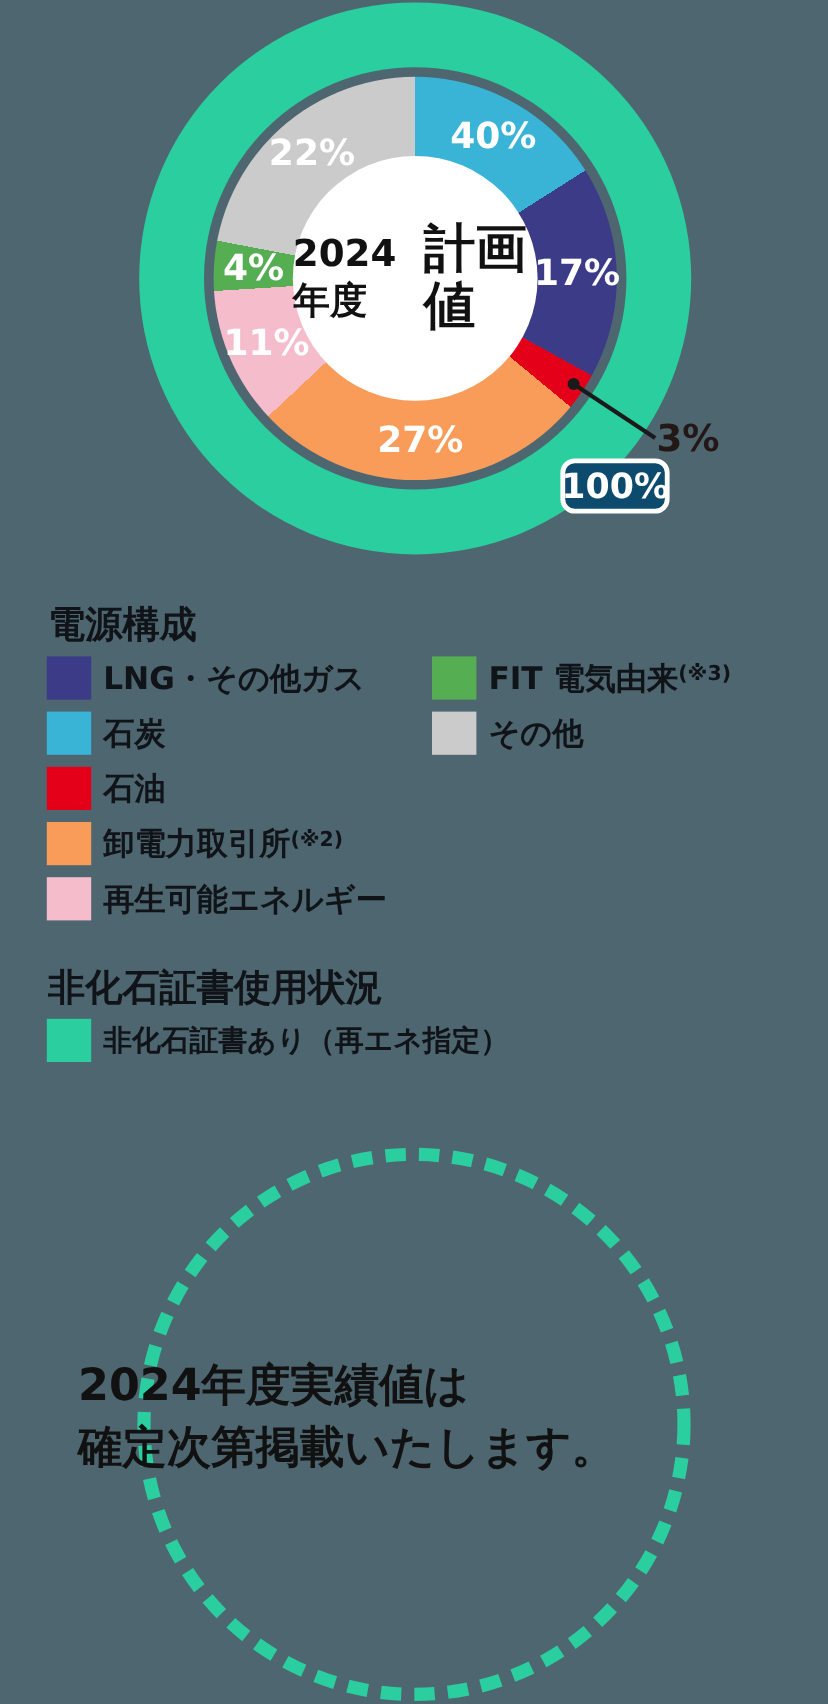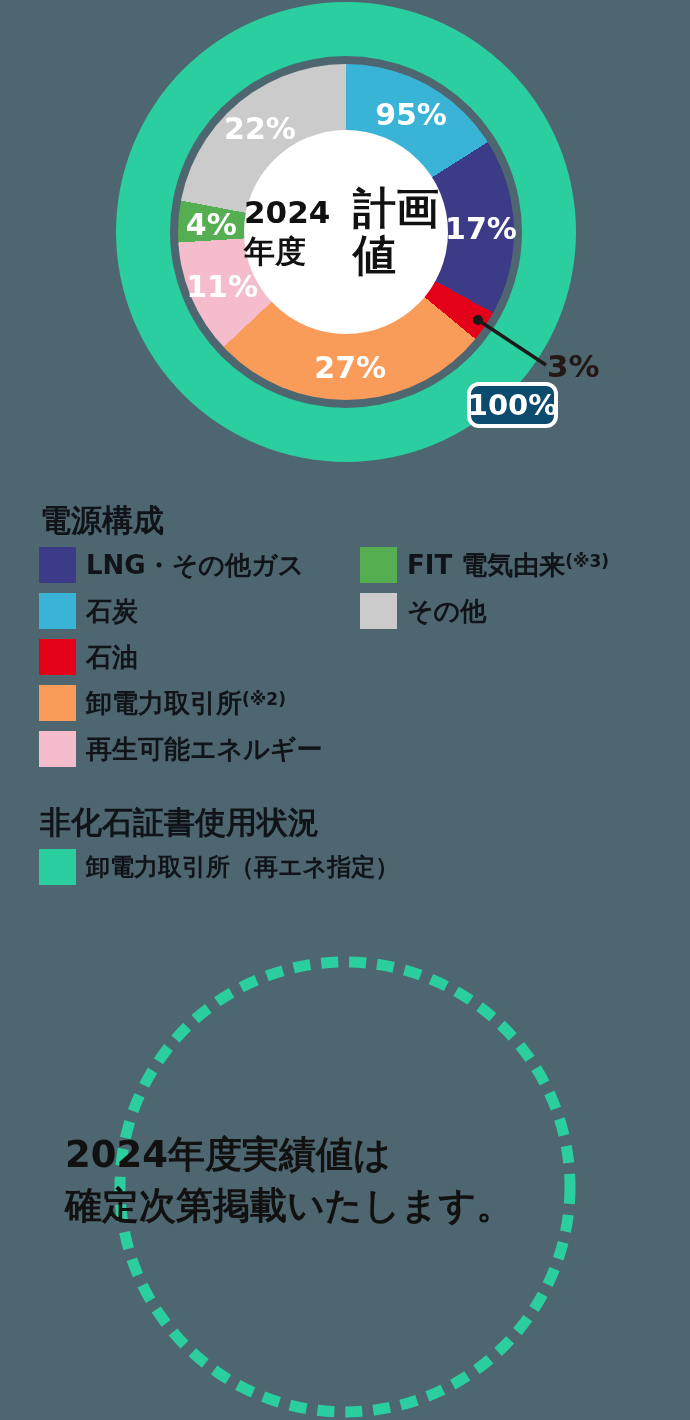--- a/index.html
+++ b/index.html
@@ -66,21 +66,21 @@
     <div class="center-l2">計画値</div>
   </div>
 
   <svg id="callout-svg" viewBox="0 0 690 470">
     <circle cx="478" cy="320" r="5" fill="#1a1a1a"></circle>
     <line x1="478" y1="320" x2="546" y2="365" stroke="#1a1a1a" stroke-width="3.5"></line>
   </svg>
 
   <div id="label-3pct">3%</div>
   <div id="badge-100" style="background-color: #0c4a6e;">100%</div>
-<div class="seg-label" style="left: 411.037px; top: 113.699px;">95%</div>
+<div class="seg-label" style="left: 411.037px; top: 113.699px;">40%</div>
     <div class="seg-label" style="left: 480.933px; top: 227.76px;">17%</div>
     <div class="seg-label" style="left: 350.24px; top: 366.933px;">27%</div>
     <div class="seg-label" style="left: 222.103px; top: 285.615px;">11%</div>
     <div class="seg-label" style="left: 211.266px; top: 223.523px;">4%</div>
     <div class="seg-label" style="left: 259.948px; top: 127.981px;">22%</div>
   </div>
 
 <div id="legend-power-heading" class="heading">電源構成</div>
 <div id="legend-left">
     <div class="legend-row">
@@ -111,21 +111,21 @@
     </div>
     <div class="legend-row">
       <span class="swatch" style="background-color: rgb(203, 203, 203);"></span>
       <span class="legend-text">その他</span>
     </div>
   </div>
 
 <div id="cert-heading" class="heading">非化石証書使用状況</div>
 <div id="cert-row">
   <span class="swatch" style="background-color: rgb(43, 206, 159);"></span>
-  <span class="legend-text">卸電力取引所（再エネ指定）</span>
+  <span class="legend-text">非化石証書あり（再エネ指定）</span>
 </div>
 
 <svg id="notice-svg" width="472" height="472" viewBox="0 0 472 472">
   <circle cx="236" cy="236" r="225" fill="none" stroke-width="11" stroke-dasharray="17 11" stroke="#2BCE9F"></circle>
 </svg>
 <div id="notice-text">
   <div>2024年度実績値は</div>
   <div>確定次第掲載いたします。</div>
 </div>
 

